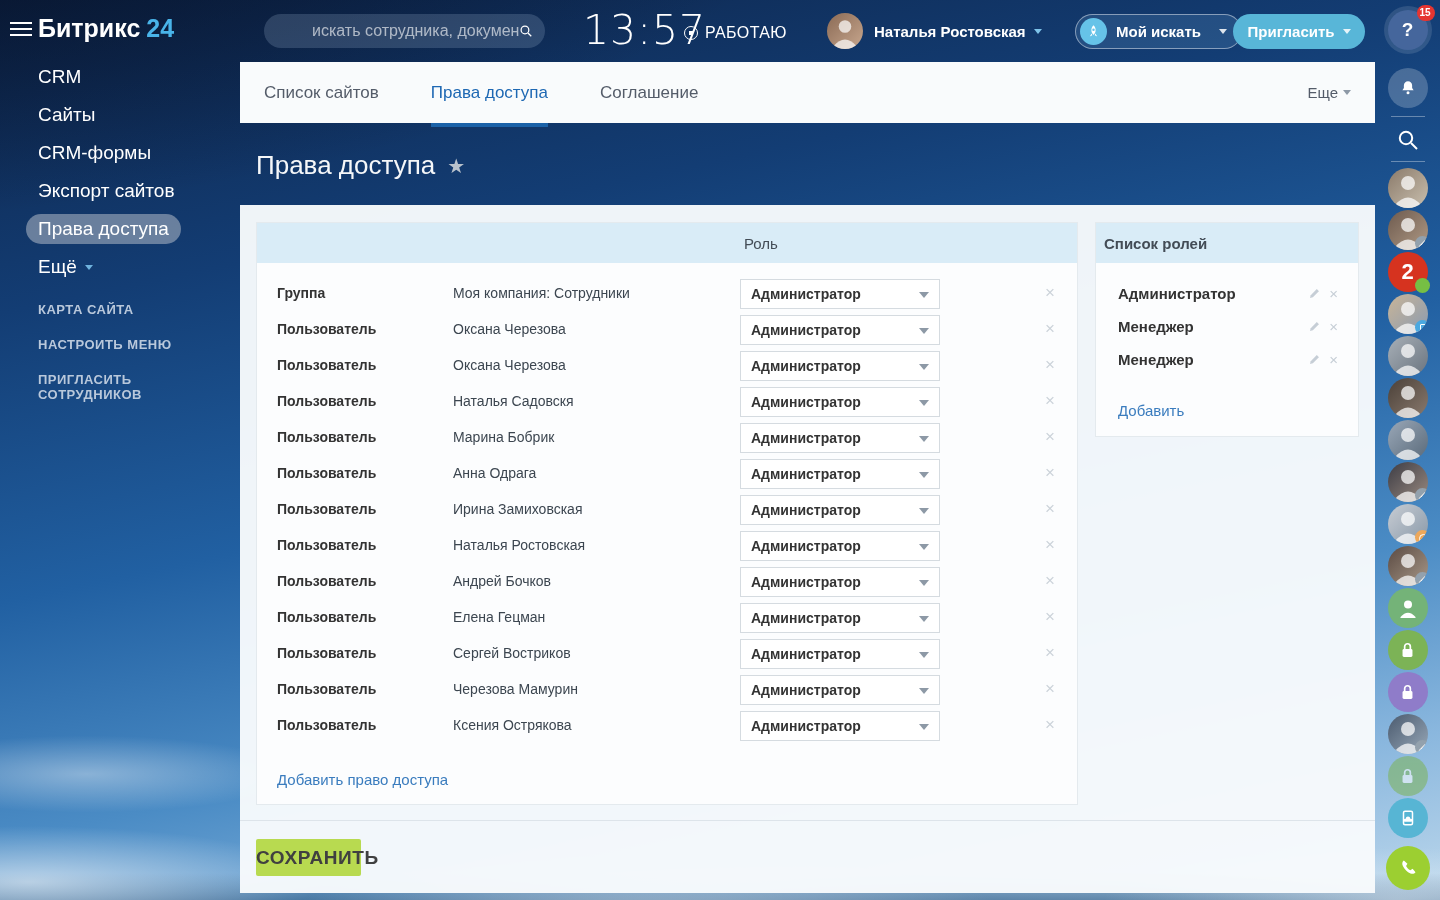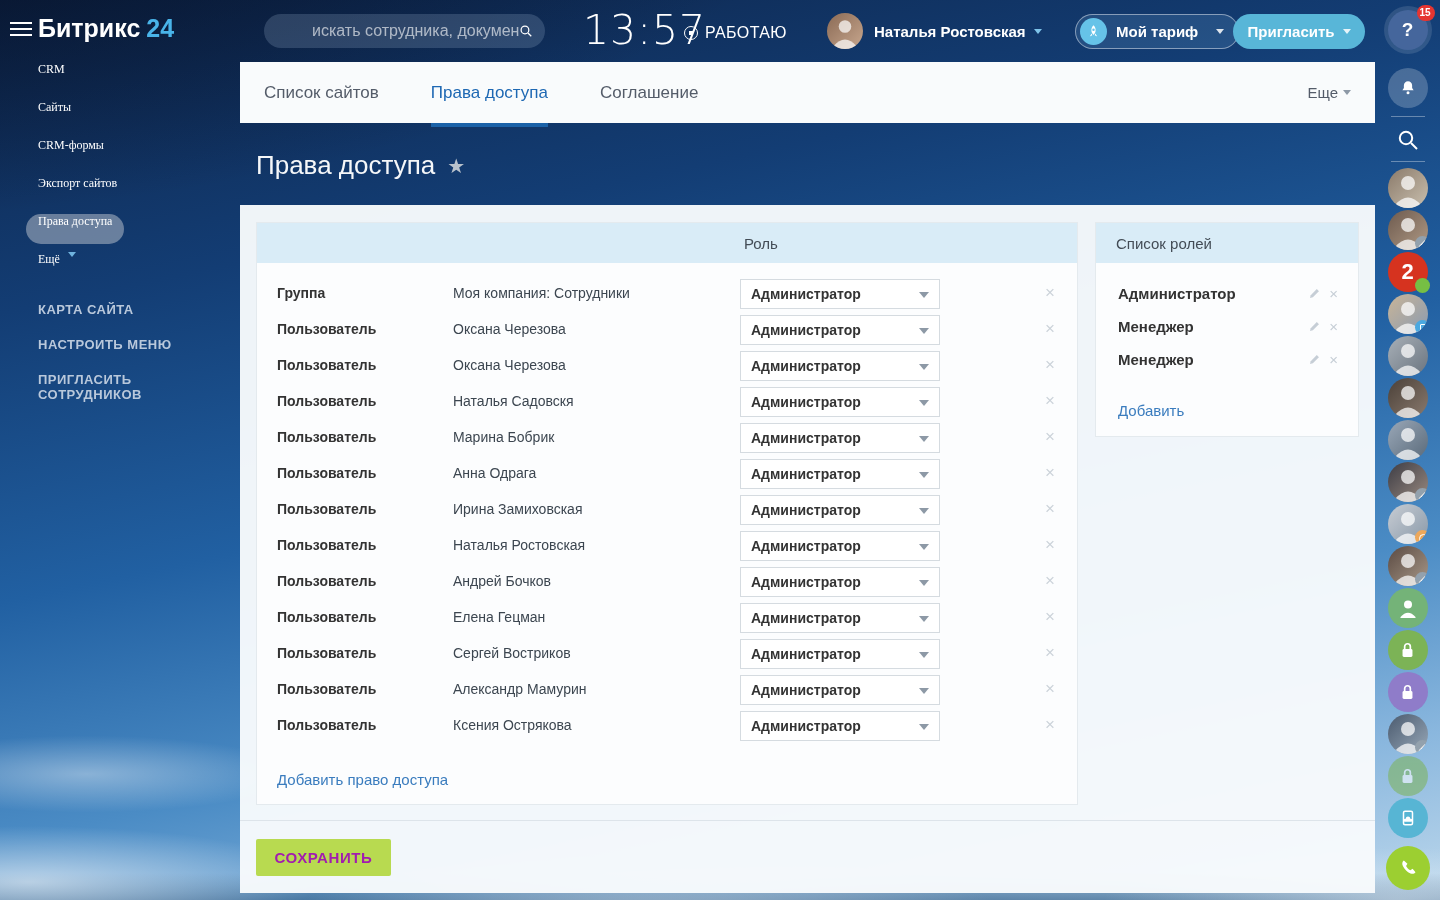--- a/index.html
+++ b/index.html
@@ -43,22 +43,22 @@
   .caret.blue { border-top-color:#7fc4ea; }
   .tariff { position:absolute; left:1075px; top:14px; height:35px; border:1px solid rgba(255,255,255,.45);
     background:rgba(120,175,220,.18); border-radius:18px; display:flex; align-items:center; padding:0 14px 0 4px; color:#fff; cursor:pointer; }
   .tariff .rocket { width:27px; height:27px; border-radius:50%; background:#66c3e8; display:flex; align-items:center; justify-content:center; margin-right:9px; }
   .tariff span.lbl { font-size:15px; font-weight:bold; margin-right:10px; }
   .invite { position:absolute; left:1233px; top:14px; width:132px; height:35px; background:#58b6d8; border-radius:18px;
     display:flex; align-items:center; justify-content:center; color:#fff; font-size:15px; font-weight:bold; cursor:pointer; }
 
   
   .sidebar { position:absolute; left:0; top:62px; width:240px; }
-  .sb-item { margin:0 0 8px 26px; height:30px; display:inline-flex; align-items:flex-start; padding:0 12px;
-    color:#fff; font-size:12px; border-radius:16px; cursor:pointer; clear:both; float:left;font-family:Liberation Serif, serif; }
+  .sb-item { margin:0 0 8px 26px; height:30px; display:inline-flex; align-items:center; padding:0 12px;
+    color:#fff; font-size:19px; border-radius:16px; cursor:pointer; clear:both; float:left; }
   .sb-item.active { background:rgba(168,180,194,.58); }
   .sb-break { clear:both; height:0; }
   .sb-links { position:absolute; left:38px; top:240px; width:200px; }
   .sb-link { color:#b9c8db; font-size:13px; font-weight:bold; letter-spacing:.5px; margin-bottom:20px; cursor:pointer; }
 
   
   .content { position:absolute; left:240px; top:62px; width:1135px; height:831px; }
   .tabsbar { position:absolute; left:0; top:0; width:1135px; height:61px; background:#f9fbfc; display:flex; align-items:center; padding:0 24px; }
   .tab { position:relative; height:69px; display:flex; align-items:center; margin-right:52px; font-size:17px; color:#545c69; cursor:pointer; }
   .tab.active { color:#1e68b3; }
@@ -81,32 +81,32 @@
   .c1 { position:absolute; left:20px; top:9px; font-size:14px; font-weight:bold; color:#333; }
   .c2 { position:absolute; left:196px; top:9px; font-size:14px; color:#3c4650; }
   .sel { position:absolute; left:483px; top:3px; width:200px; height:30px; background:#fff; border:1px solid #d5dbe0;
     display:flex; align-items:center; padding:0 28px 0 10px; font-size:14px; font-weight:bold; color:#333; cursor:pointer; }
   .sel-caret { position:absolute; right:10px; top:12px; width:0; height:0; border-left:5px solid transparent; border-right:5px solid transparent; border-top:6px solid #8d99a6; }
   .xbtn { position:absolute; left:788px; top:7px; font-size:17px; color:#ccd3da; cursor:pointer; line-height:20px; }
   .addlink { position:absolute; left:20px; bottom:16px; font-size:15px; color:#3a7cbe; cursor:pointer; }
 
   
   .roles-card { position:absolute; left:855px; top:17px; width:264px; height:215px; }
-  .roles-card .card-head span { margin-left:20px; }
+  .roles-card .card-head span { margin-left:8px;font-weight:bold; }
   .role-items { padding-top:14px; }
   .role-item { height:33px; display:flex; align-items:center; padding:0 20px 0 22px; }
   .role-name { font-size:15px; font-weight:bold; color:#333; }
   .role-icons { margin-left:auto; display:flex; align-items:center; gap:8px; }
   .role-icons .xsm { color:#c6ced6; font-size:15px; cursor:pointer; }
   .roles-add { margin:26px 0 0 22px; font-size:15px; color:#3a7cbe; cursor:pointer; display:inline-block; }
 
   
   .footer-div { position:absolute; left:0; top:615px; width:1135px; height:1px; background:#dde4ea; }
-  .savebtn { position:absolute; left:16px; top:634px; width:135px; height:37px; background:#b8da50; border:none;
-    font-family:inherit; font-size:15px; font-weight:bold; color:#a21caf; letter-spacing:.6px; cursor:pointer; border-radius:2px; }
+  .savebtn { position:absolute; left:16px; top:634px; width:105px; height:37px; background:#b8da50; border:none;
+    font-family:inherit; font-size:19px; font-weight:bold; color:#404040; letter-spacing:.6px; cursor:pointer; border-radius:2px; }
 
   
   .rail { position:absolute; left:1375px; top:0; width:65px; height:900px; padding-top:10px; }
   .rail-item { position:relative; width:40px; height:40px; border-radius:50%; margin:0 auto 2px; cursor:pointer; }
   .rail-item svg { display:block; margin:auto; }
   .help { background:#45669c; box-shadow:0 0 0 4px rgba(255,255,255,.12); margin-bottom:18px;
     display:flex; align-items:center; justify-content:center; color:#fff; font-size:19px; font-weight:bold; }
   .bell { background:rgba(255,255,255,.22); margin-bottom:8px; display:flex; align-items:center; justify-content:center; }
   .searchbtn { background:transparent; border-radius:0; height:34px; margin-bottom:4px; display:flex; align-items:center; justify-content:center; }
   .rail-div { width:34px; height:1px; background:rgba(255,255,255,.35); margin:3px auto 6px; }
@@ -167,21 +167,21 @@
       <span class="caret blue"></span>
     </div>
   <div class="tariff">
     <span class="rocket">
       <svg width="15" height="15" viewBox="0 0 24 24">
           <path d="M12 2 C16.5 6.5 16.5 13 12 17.5 C7.5 13 7.5 6.5 12 2 z" fill="#fff"></path>
           <circle cx="12" cy="9" r="2" fill="#66c3e8"></circle>
           <path d="M9 15 L6 20 L10 18 z M15 15 L18 20 L14 18 z" fill="#fff"></path>
         </svg>
     </span>
-    <span class="lbl">Мой тариф</span>
+    <span class="lbl">Мой искать</span>
     <span class="caret"></span>
   </div>
   <div class="invite">
       <span>Пригласить</span>
       <span class="caret"></span>
     </div>
 </div>
 
 <div class="sidebar">
   <div id="sb-menu">
@@ -352,21 +352,21 @@
     <div class="c1">Пользователь</div>
     <div class="c2">Сергей Востриков</div>
     <div class="sel">
               <span class="sel-text">Администратор</span>
               <span class="sel-caret"></span>
             </div>
     <div class="xbtn">×</div>
   </div>
           <div class="trow">
     <div class="c1">Пользователь</div>
-    <div class="c2">Александр Мамурин</div>
+    <div class="c2">Черезова Мамурин</div>
     <div class="sel">
               <span class="sel-text">Администратор</span>
               <span class="sel-caret"></span>
             </div>
     <div class="xbtn">×</div>
   </div>
           <div class="trow">
     <div class="c1">Пользователь</div>
     <div class="c2">Ксения Острякова</div>
     <div class="sel">

